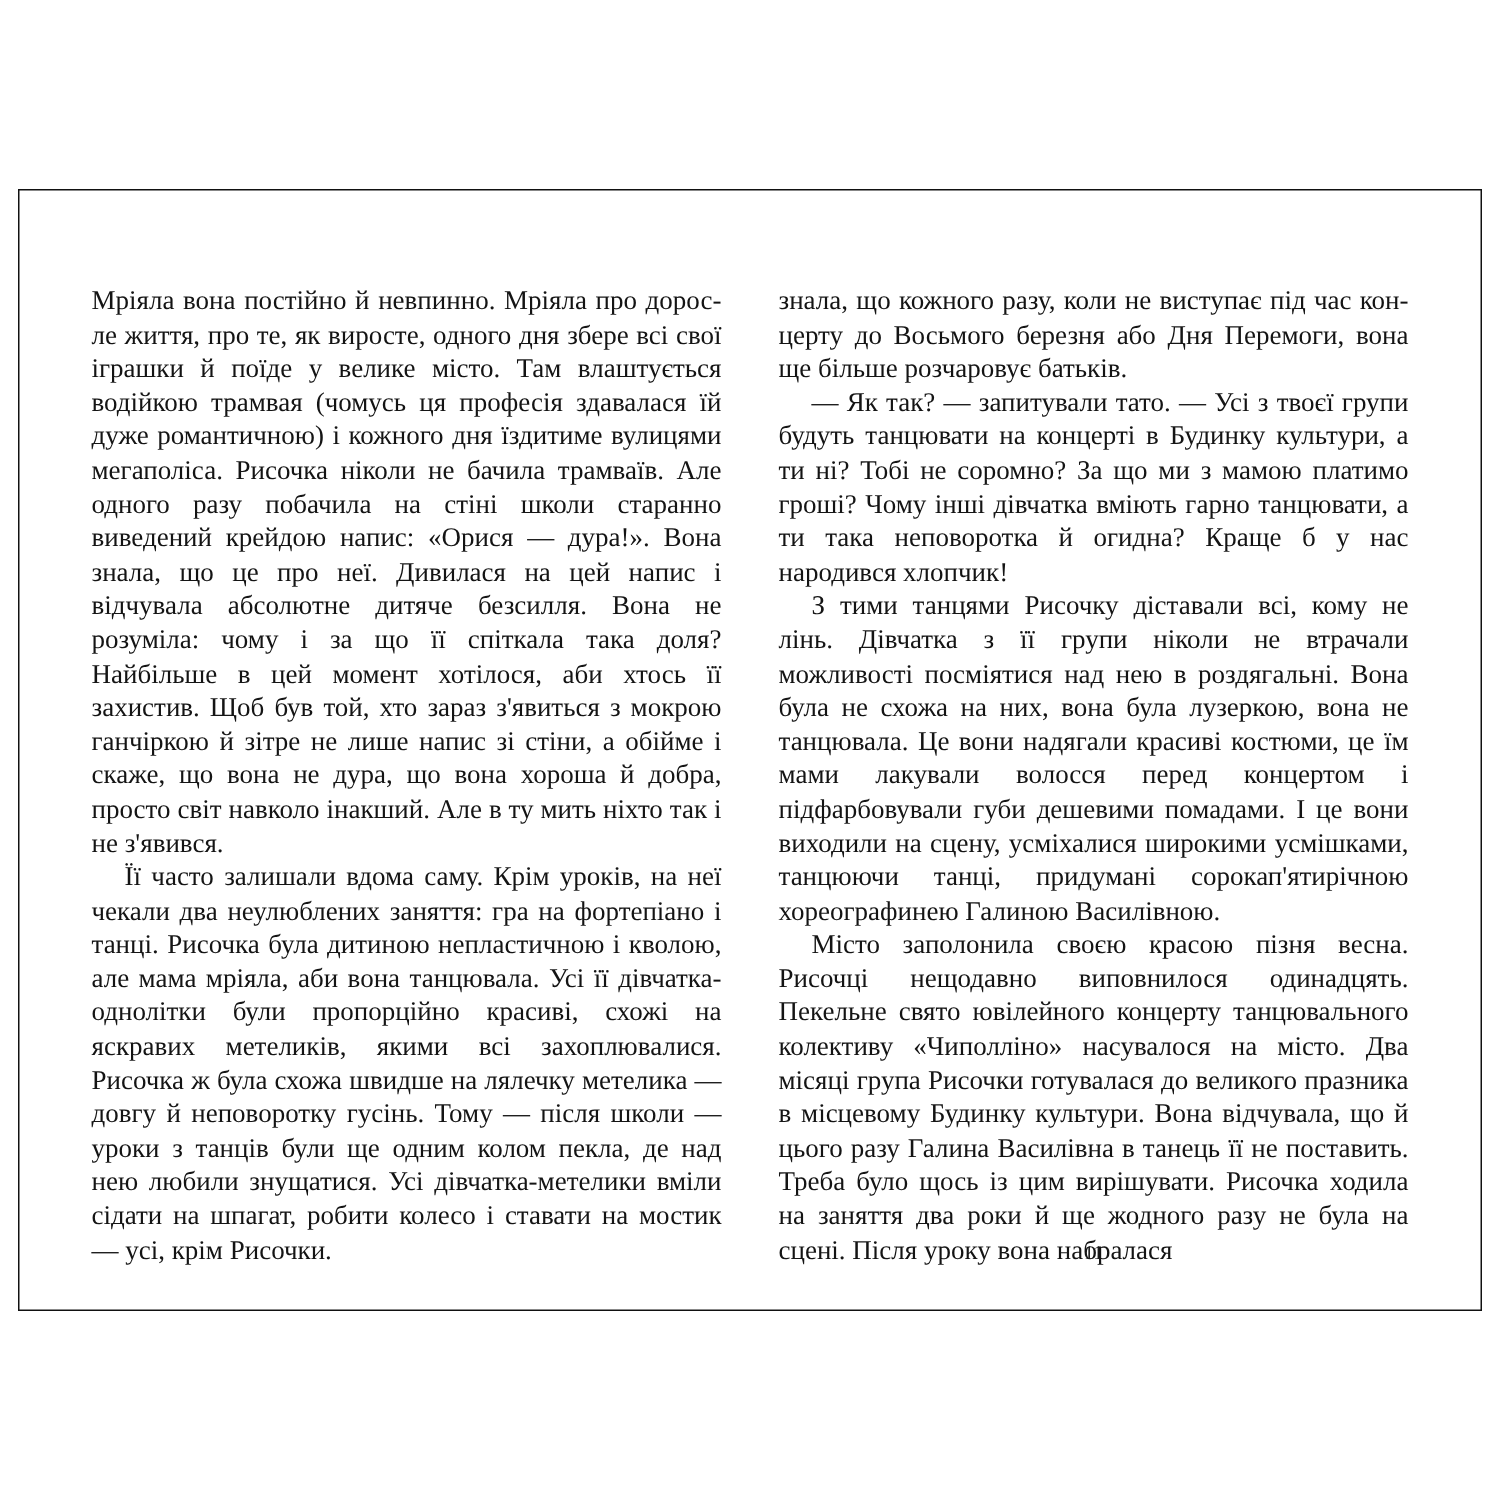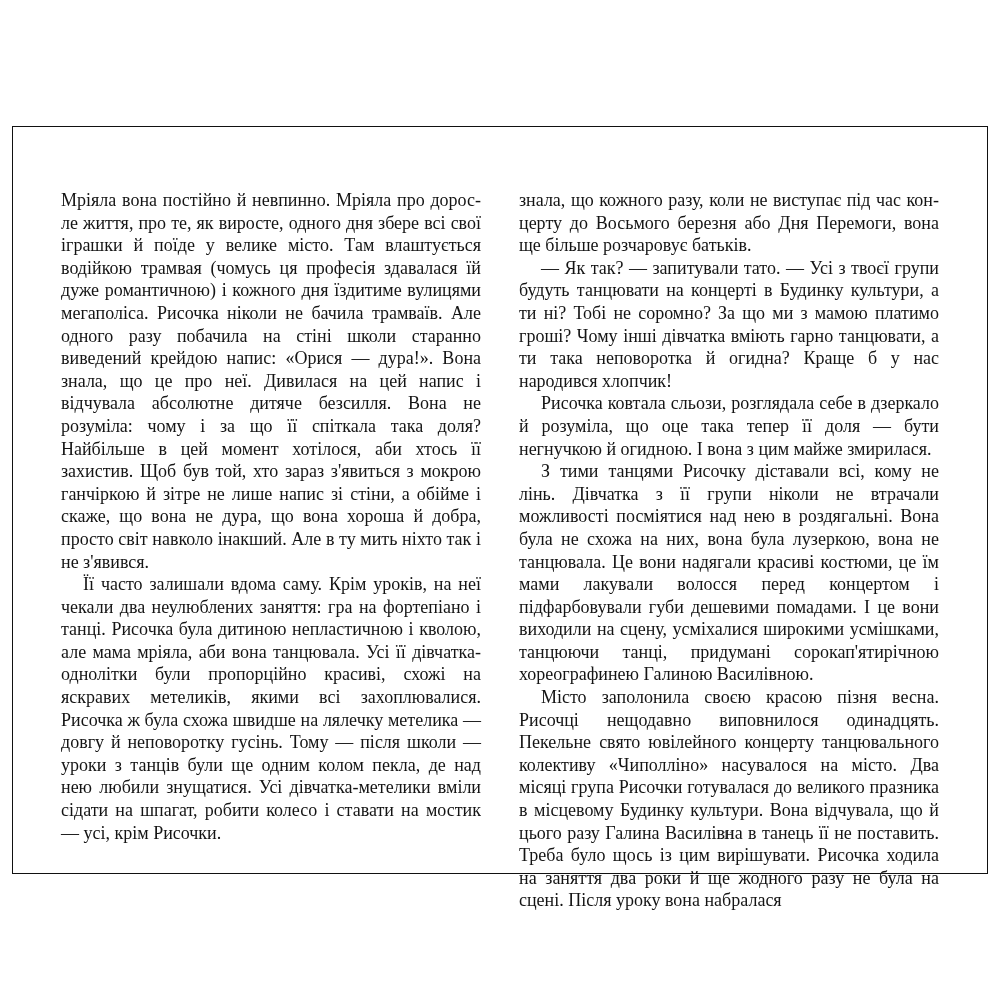--- a/index.html
+++ b/index.html
@@ -83,21 +83,20 @@
       <div class="text-body">
         <p class="no-indent">Мріяла вона постійно й невпинно. Мріяла про дорос­ле життя, про те, як виросте, одного дня збере всі свої іграшки й поїде у велике місто. Там влаштується водій­кою трамвая (чомусь ця професія здавалася їй дуже ро­мантичною) і кожного дня їздитиме вулицями мегаполі­са. Рисочка ніколи не бачила трамваїв. Але одного разу побачила на стіні школи старанно виведений крейдою напис: «Орися — дура!». Вона знала, що це про неї. Диви­лася на цей напис і відчувала абсолютне дитяче безсил­ля. Вона не розуміла: чому і за що її спіткала така доля? Найбільше в цей момент хотілося, аби хтось її захистив. Щоб був той, хто зараз з'явиться з мокрою ганчіркою й зітре не лише напис зі стіни, а обійме і скаже, що вона не дура, що вона хороша й добра, просто світ навколо інакший. Але в ту мить ніхто так і не з'явився.</p>
         <p>Її часто залишали вдома саму. Крім уроків, на неї че­кали два неулюблених заняття: гра на фортепіано і тан­ці. Рисочка була дитиною непластичною і кволою, але мама мріяла, аби вона танцювала. Усі її дівчатка-одно­літки були пропорційно красиві, схожі на яскравих ме­теликів, якими всі захоплювалися. Рисочка ж була схо­жа швидше на лялечку метелика — довгу й неповоротку гусінь. Тому — після школи — уроки з танців були ще одним колом пекла, де над нею любили знущатися. Усі дівчатка-метелики вміли сідати на шпагат, робити коле­со і ставати на мостик — усі, крім Рисочки.</p>
       </div>
     </div>
 
     <div class="page page-right">
       <div class="text-body">
         <p class="no-indent">знала, що кожного разу, коли не виступає під час кон­церту до Восьмого березня або Дня Перемоги, вона ще більше розчаровує батьків.</p>
         <p>— Як так? — запитували тато. — Усі з твоєї групи будуть танцювати на концерті в Будинку культури, а ти ні? Тобі не соромно? За що ми з мамою платимо гроші? Чому інші дівчатка вміють гарно танцювати, а ти така неповоротка й огидна? Краще б у нас народився хлопчик!</p>
-        <p>Рисочка ковтала сльози, розглядала себе в дзеркало й розуміла, що оце така тепер її доля — бути негнучкою й огидною. І вона з цим майже змирилася.</p>
         <p>З тими танцями Рисочку діставали всі, кому не лінь. Дівчатка з її групи ніколи не втрачали можливості по­сміятися над нею в роздягальні. Вона була не схожа на них, вона була лузеркою, вона не танцювала. Це вони надягали красиві костюми, це їм мами лакували волосся перед концертом і підфарбовували губи де­шевими помадами. І це вони виходили на сцену, усмі­халися широкими усмішками, танцюючи танці, при­думані сорокап'ятирічною хореографинею Галиною Ва­силівною.</p>
         <p>Місто заполонила своєю красою пізня весна. Рисочці нещодавно виповнилося одинадцять. Пекельне свято ювілейного концерту танцювального колективу «Чи­полліно» насувалося на місто. Два місяці група Рисочки готувалася до великого празника в місцевому Будинку культури. Вона відчувала, що й цього разу Галина Васи­лівна в танець її не поставить. Треба було щось із цим ви­рішувати. Рисочка ходила на заняття два роки й ще жод­ного разу не була на сцені. Після уроку вона набралася</p>
       </div>
       <div class="folio">11</div>
     </div>
 
   </div>
 </div>
 
 </body></html>

